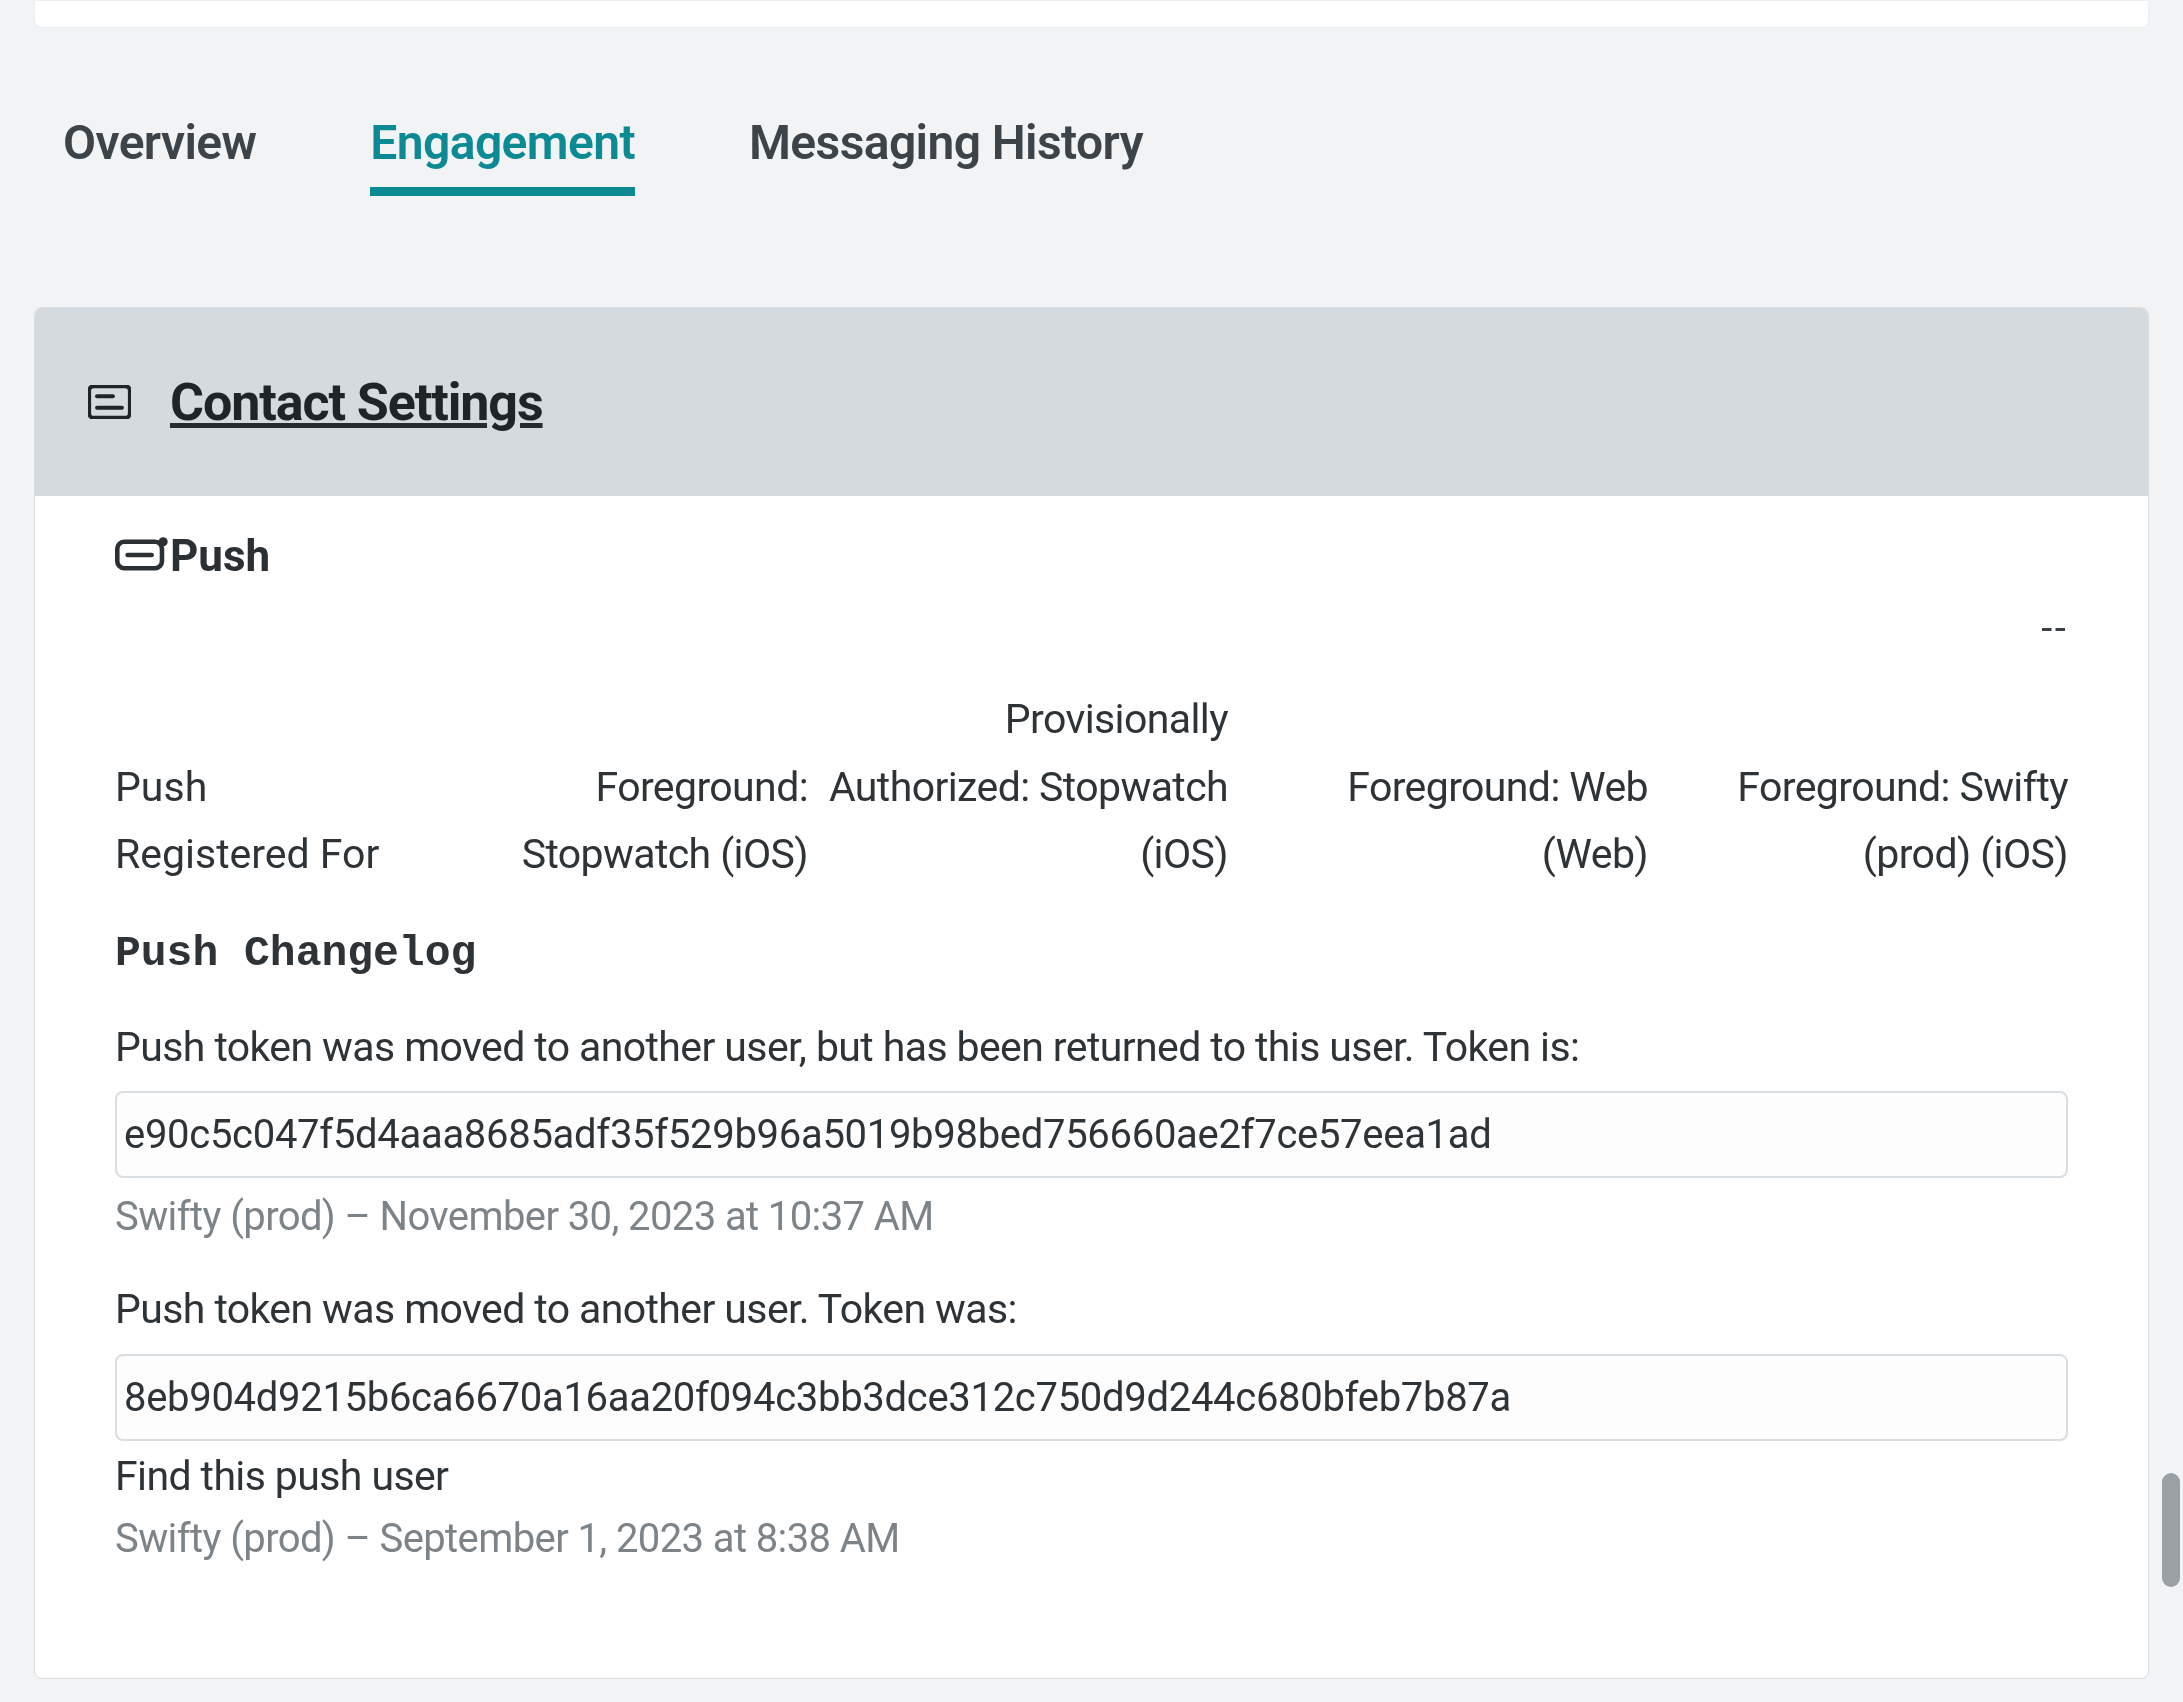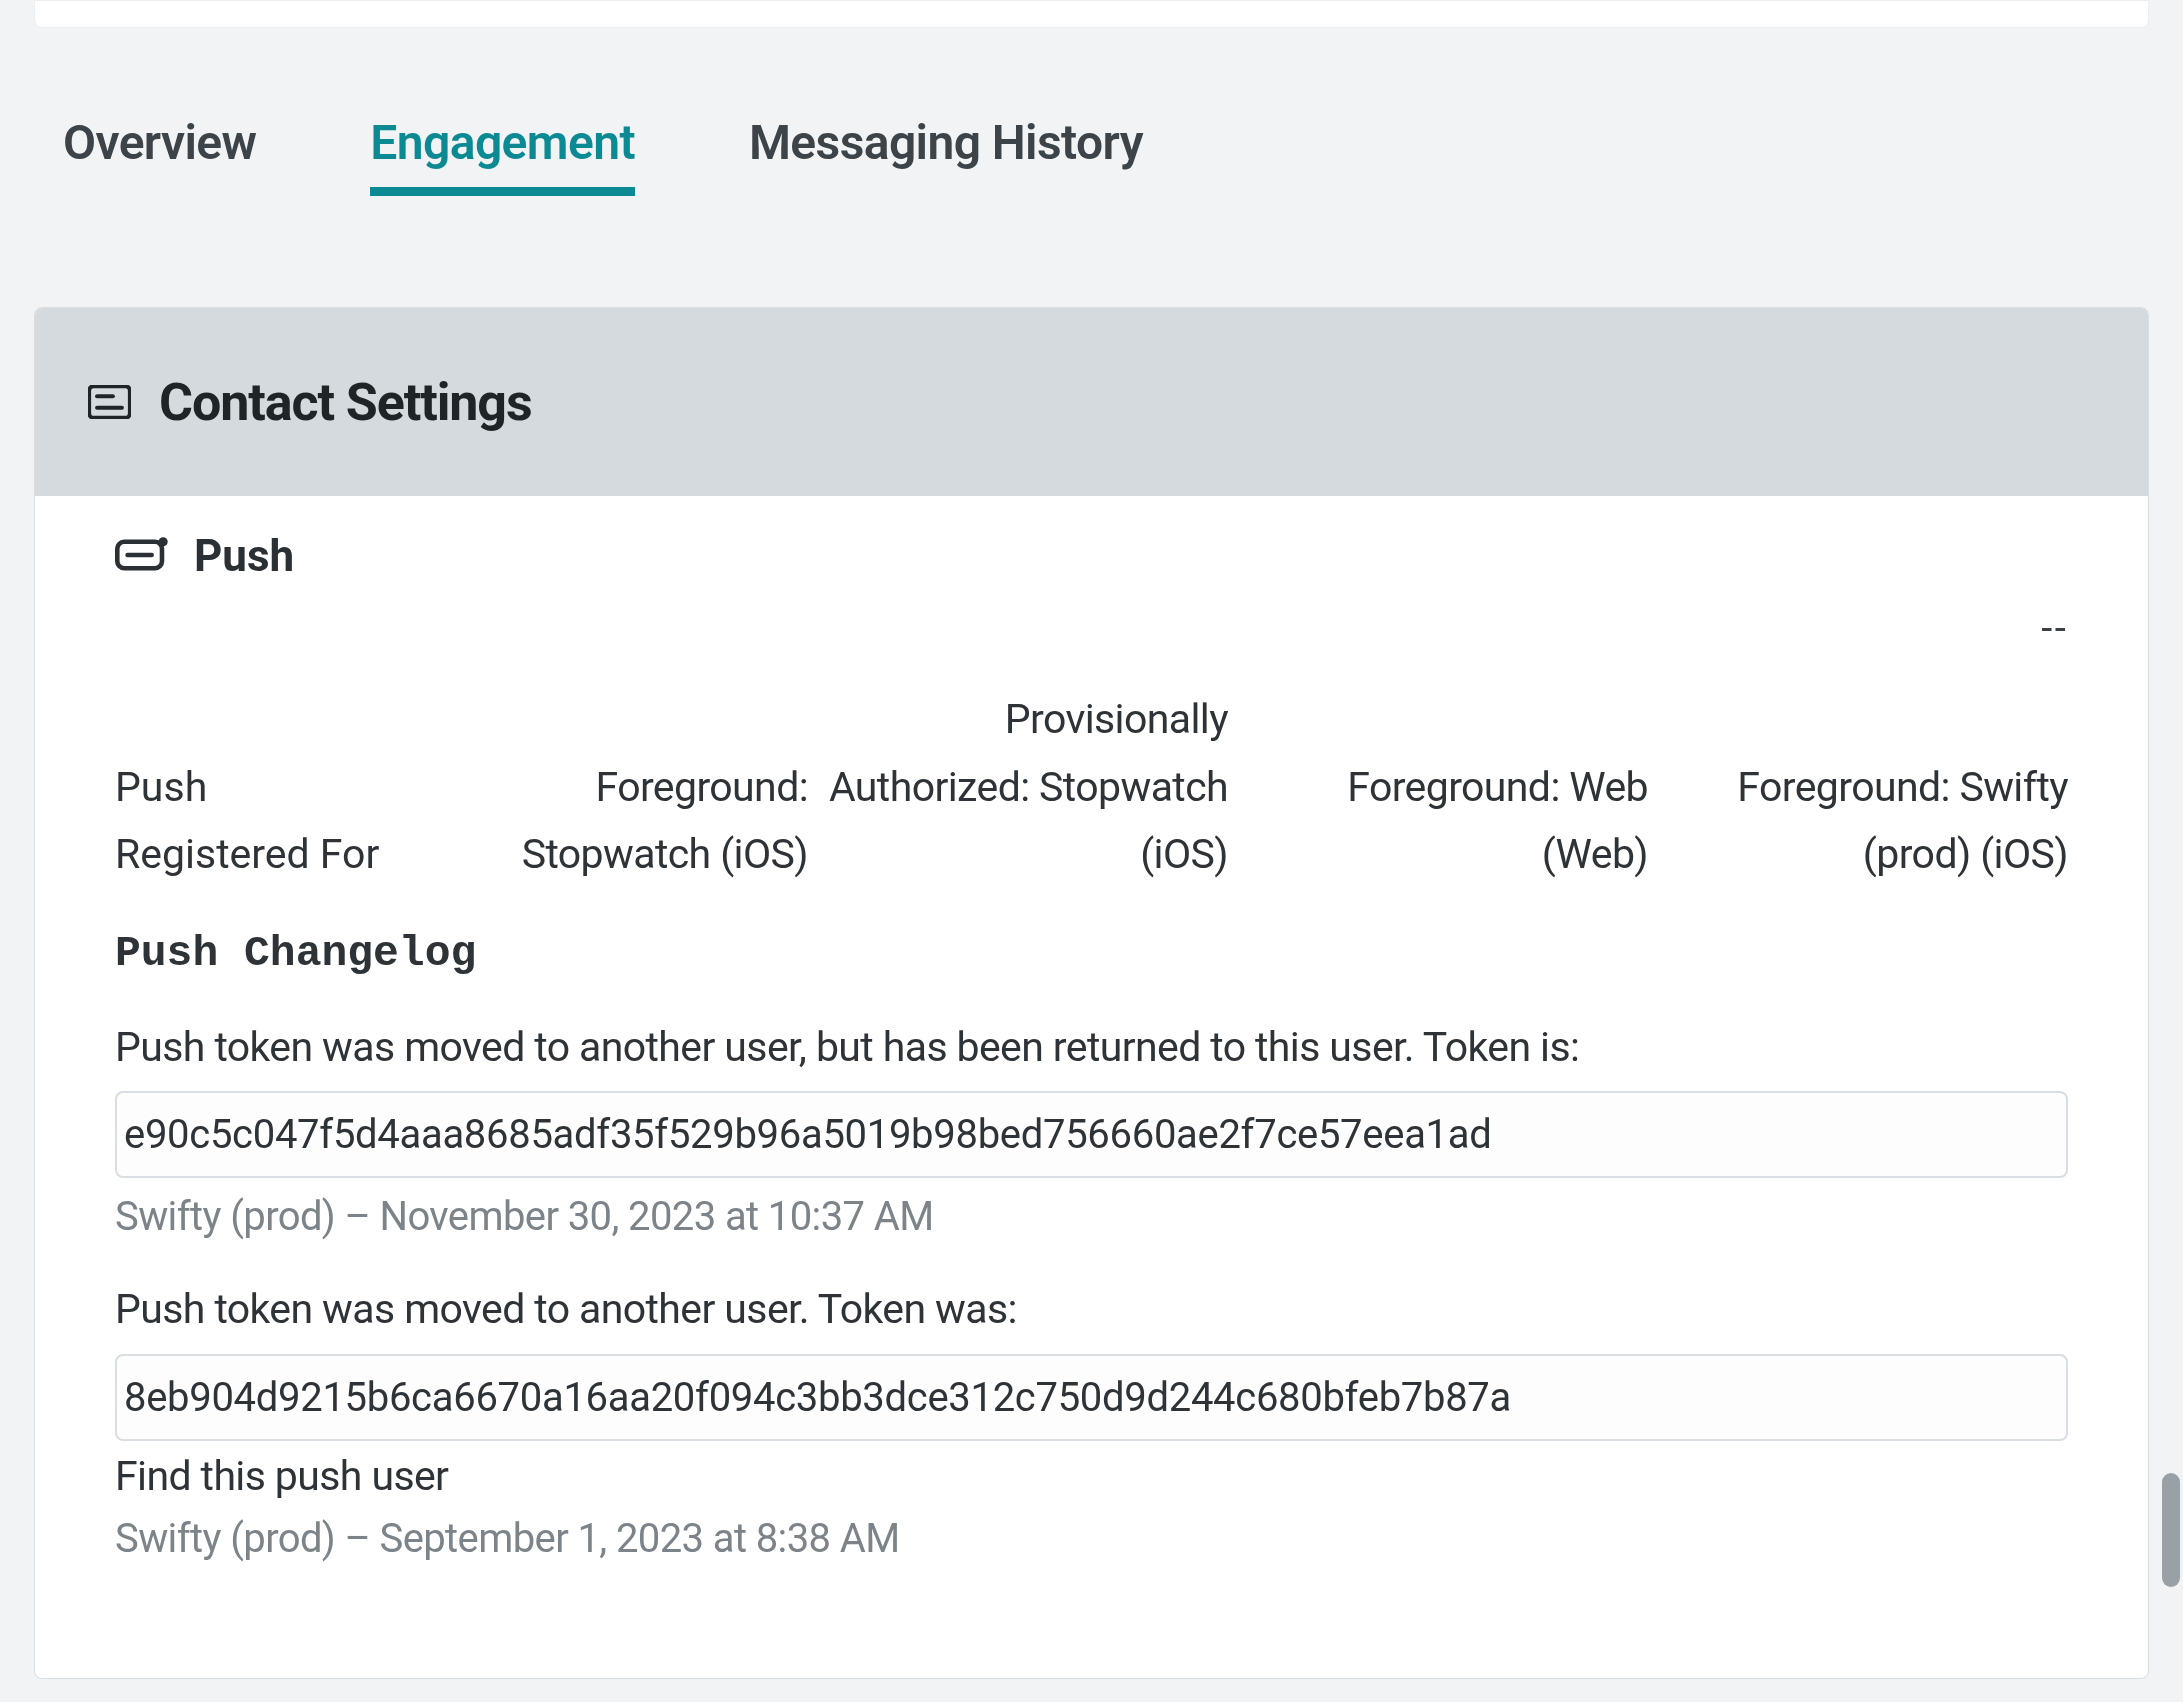--- a/index.html
+++ b/index.html
@@ -75,21 +75,22 @@
     border-radius: 8px;
     overflow: hidden;
     background: var(--bg-white);
   }
   .card-header {
     background: var(--bg-card-header);
     height: 188px;
     display: flex;
     align-items: center;
     padding: 0 53px;
-    gap: 28px;
+    gap: 39px;
+    text-decoration: underline;
   }
   .card-header h2 {
     margin: 0;
     font-size: 52px;
     font-weight: 700;
     letter-spacing: -1.1px;
     color: #1f2427;
   }
   .contact-icon svg { display: block; }
 
@@ -98,21 +99,20 @@
   }
 
   .push-row {
     display: flex;
     align-items: center;
     justify-content: space-between;
   }
   .push-left {
     display: flex;
     align-items: center;
-    gap: 24px;
   }
   .push-left .label {
     font-size: 44px;
     font-weight: 700;
     color: #2a3034;
   }
 
   .seg {
     display: flex;
     border: 2.3px solid var(--border-gray);

